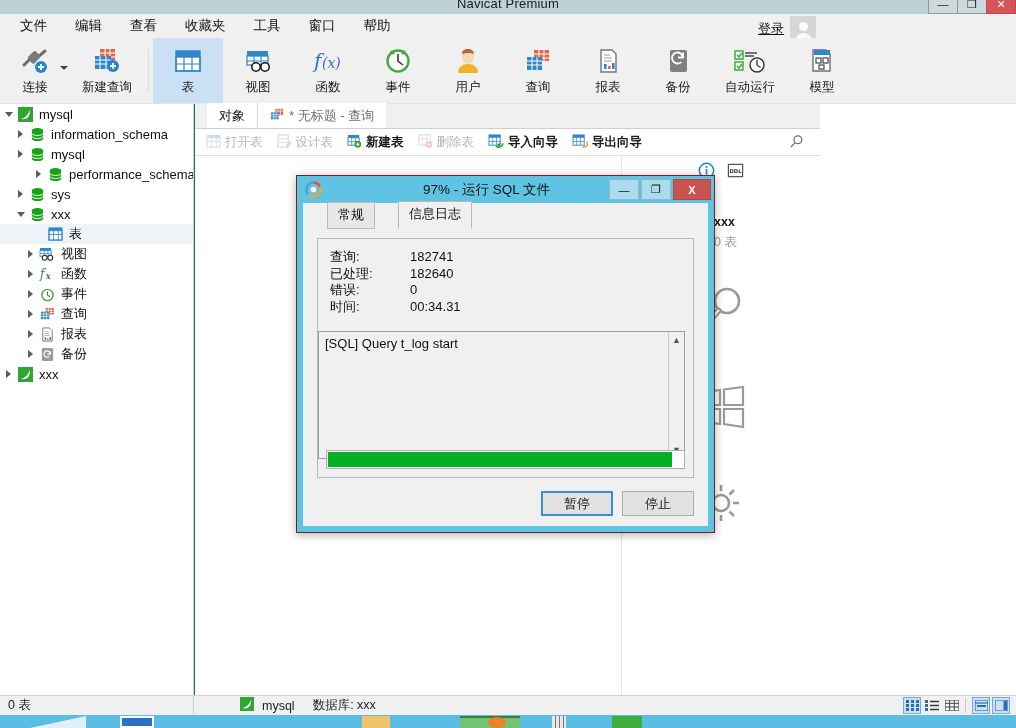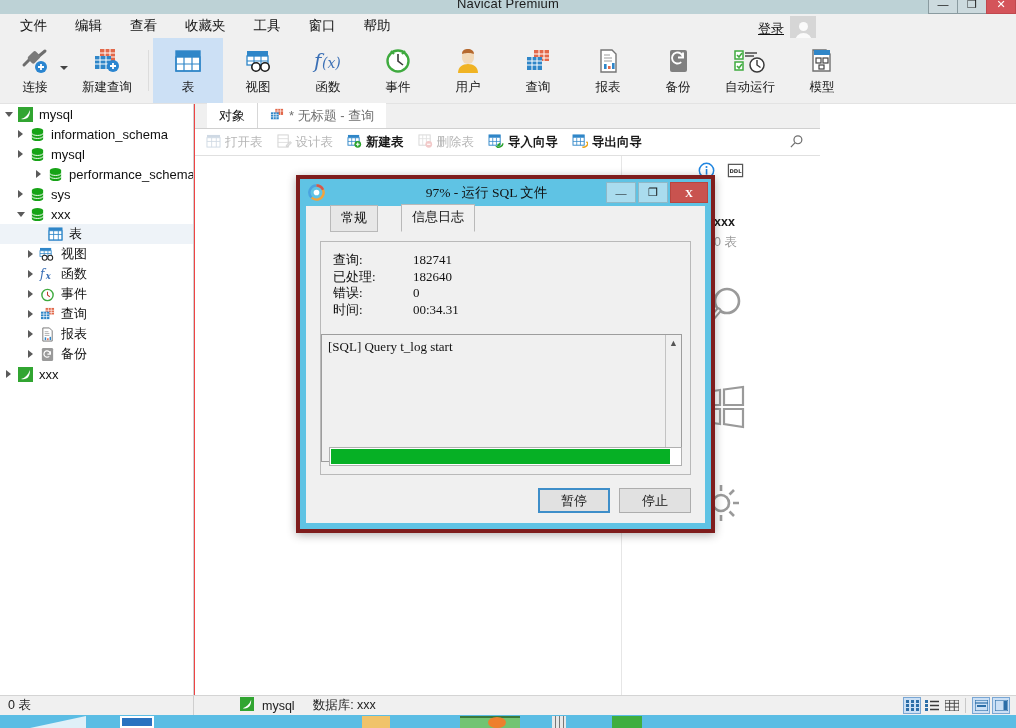--- a/index.html
+++ b/index.html
@@ -5,21 +5,21 @@
   * { box-sizing: border-box; margin: 0; padding: 0; }
   html, body {
     width: 1016px; height: 728px;
     overflow: hidden;
     font-family: "Liberation Sans", "DejaVu Sans", sans-serif;
     background: #ffffff;
   }
   #app {
     position: relative;
     width: 820px; height: 728px;
-    background: #ef4444;
+    background: #0f766e;
   }
 
   
   .titlebar {
     position: absolute; left: 0; top: 0; width: 1016px; height: 14px;
     background: #bdd2d6;
   }
   .titlebar-text {
     position: absolute; left: 0; top: -4px; width: 1016px;
     text-align: center; font-size: 13px; color: #1c1c1c;
@@ -151,23 +151,22 @@
   
   .taskbar {
     position: absolute; left: 0; bottom: 0; width: 1016px; height: 13px;
     background: #5bbde4; overflow: hidden;
   }
   .tb-tile { position:absolute; bottom:0; height: 12px; }
 
   
   .dialog {
     position: absolute; left: 296px; top: 175px; width: 419px; height: 358px;
-    background: #5fc3e4; border: 4px solid #7f1d1d;
+    background: #5fc3e4; border: 1px solid #7f1d1d;
     box-shadow: 0 2px 9px rgba(0,0,0,.3);
-    font-family: Liberation Serif, serif;
   }
   .dlg-title { height: 27px; position: relative; display:flex; align-items:center; }
   .dlg-ico { position: absolute; left: 8px; top: 5px; }
   .dlg-title-text {
     width: 100%; text-align: center; font-size: 13.5px; color: #111;
     padding-right: 38px;
   }
   .dlg-btns { position: absolute; right: 3px; top: 3px; display:flex; }
   .dlg-btn {
     width: 30px; height: 21px; border: 1px solid #8fb8c7; background: #aadcee;

